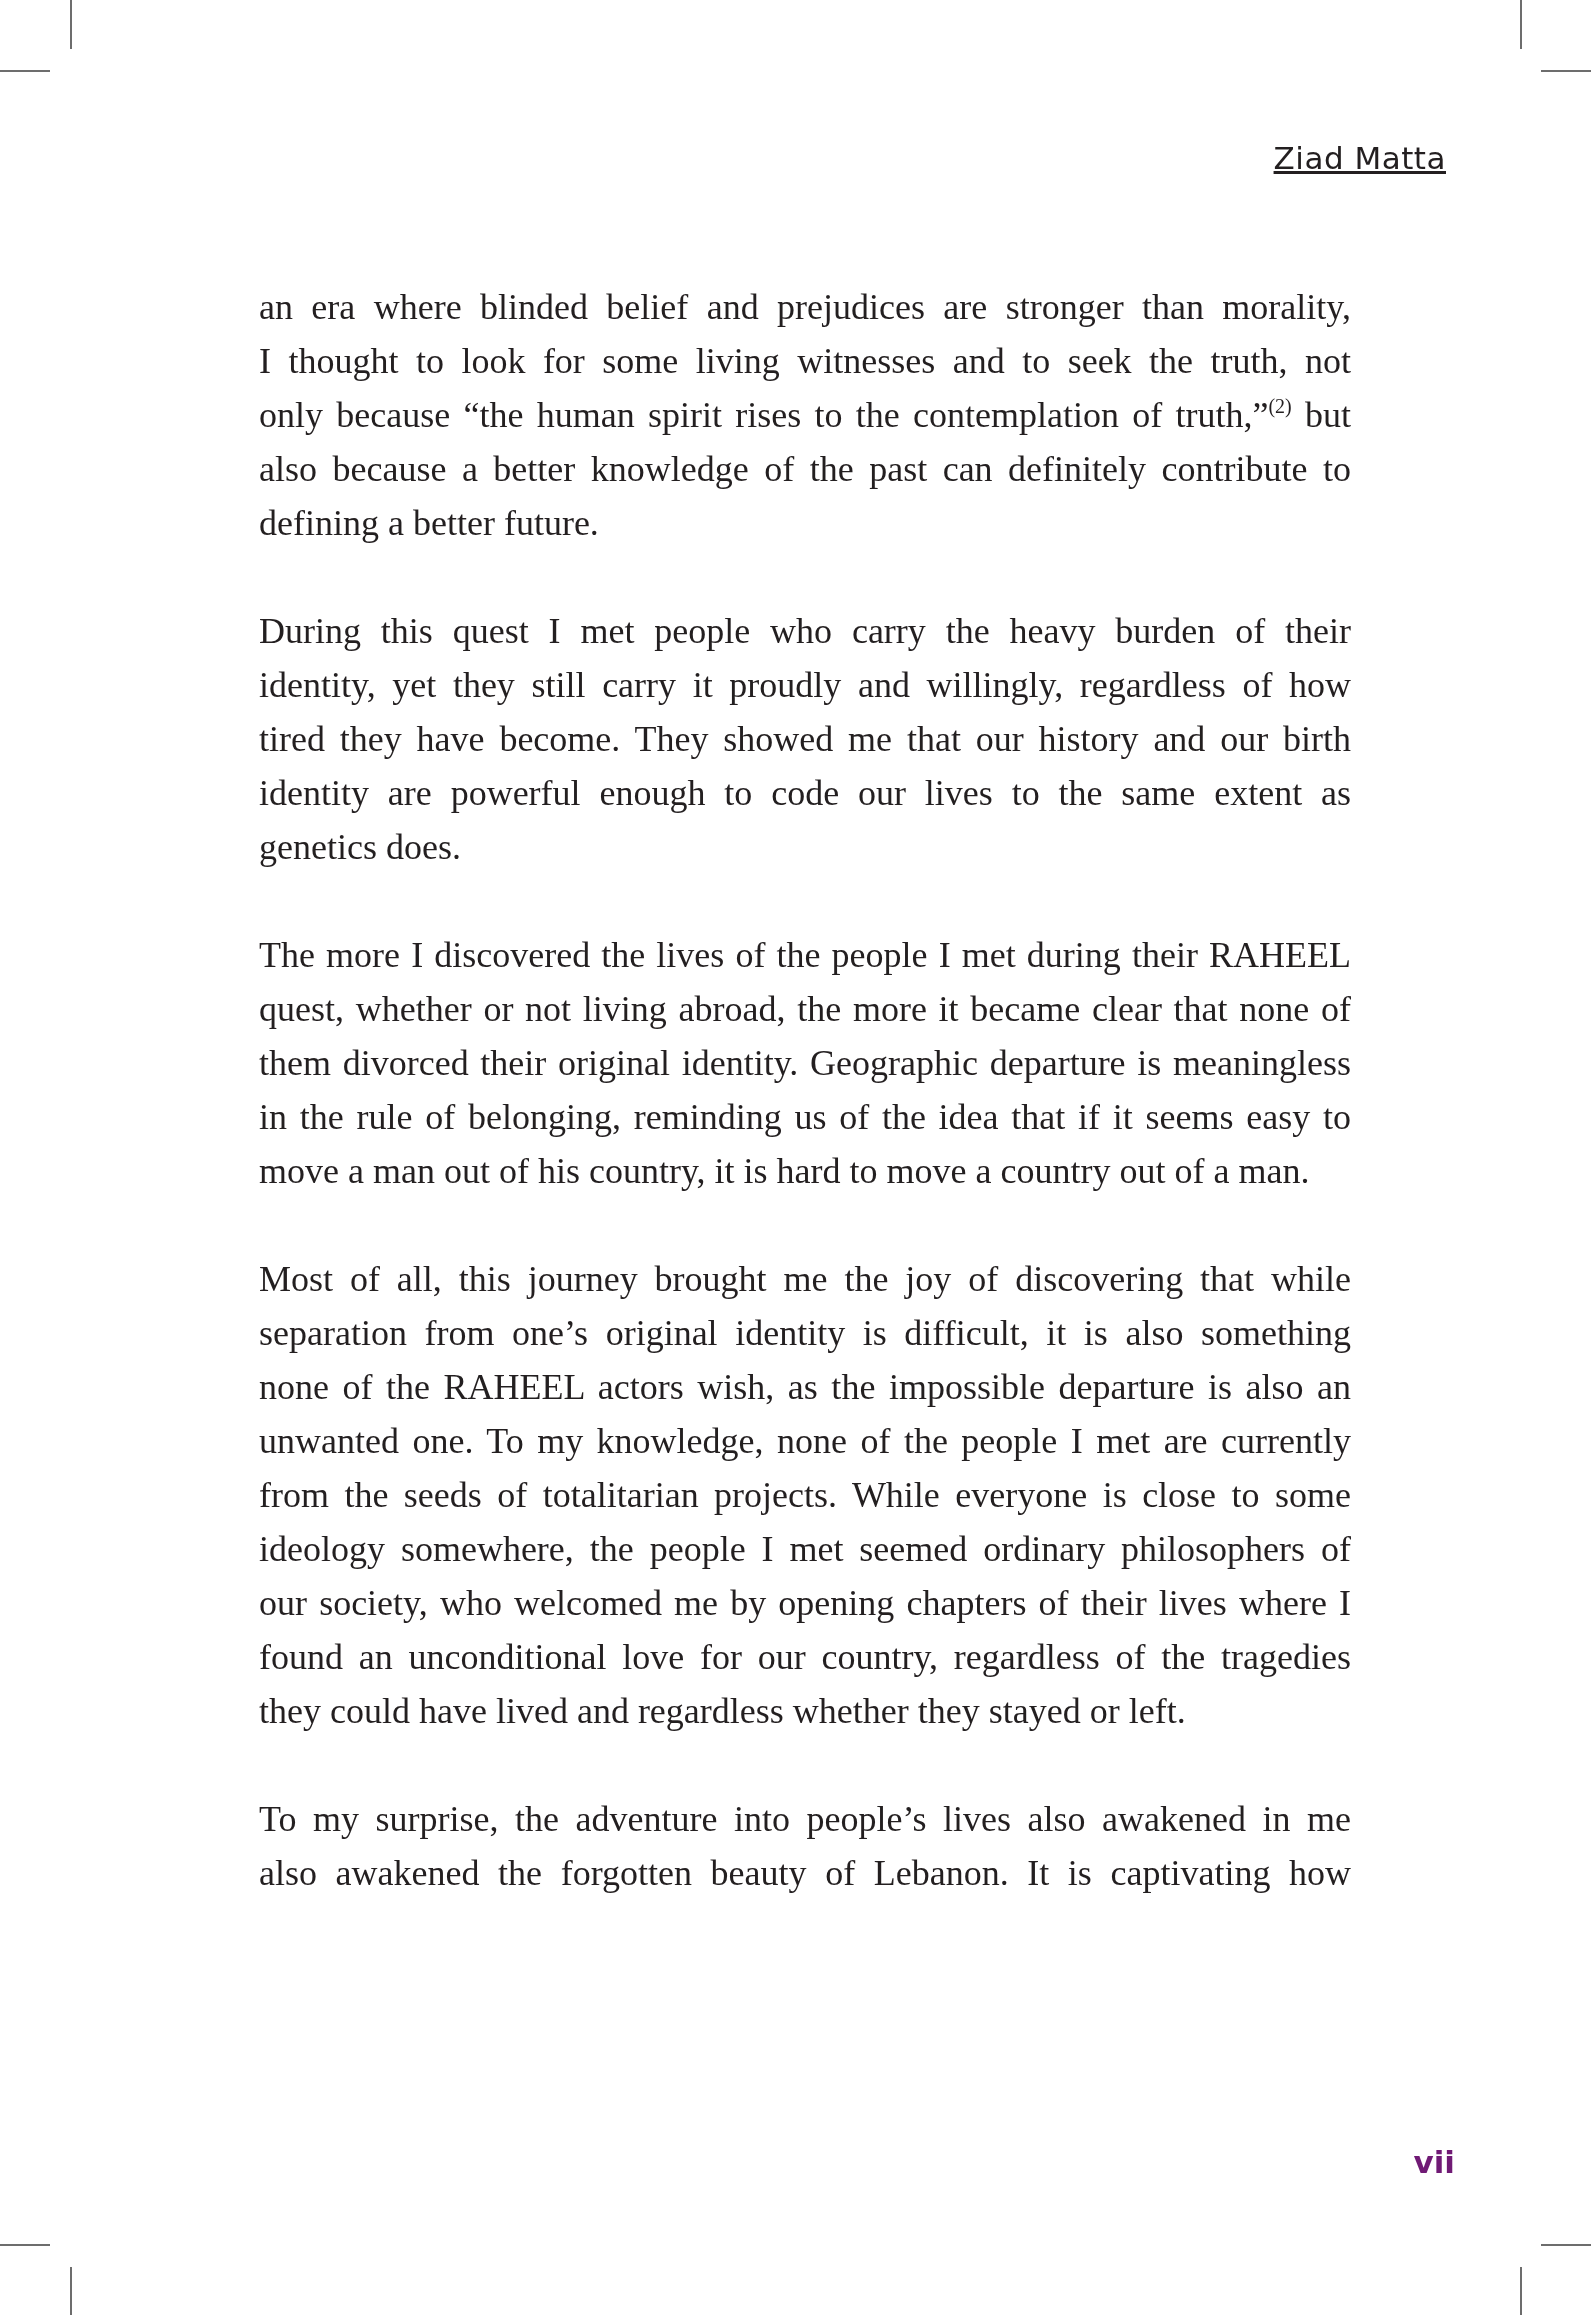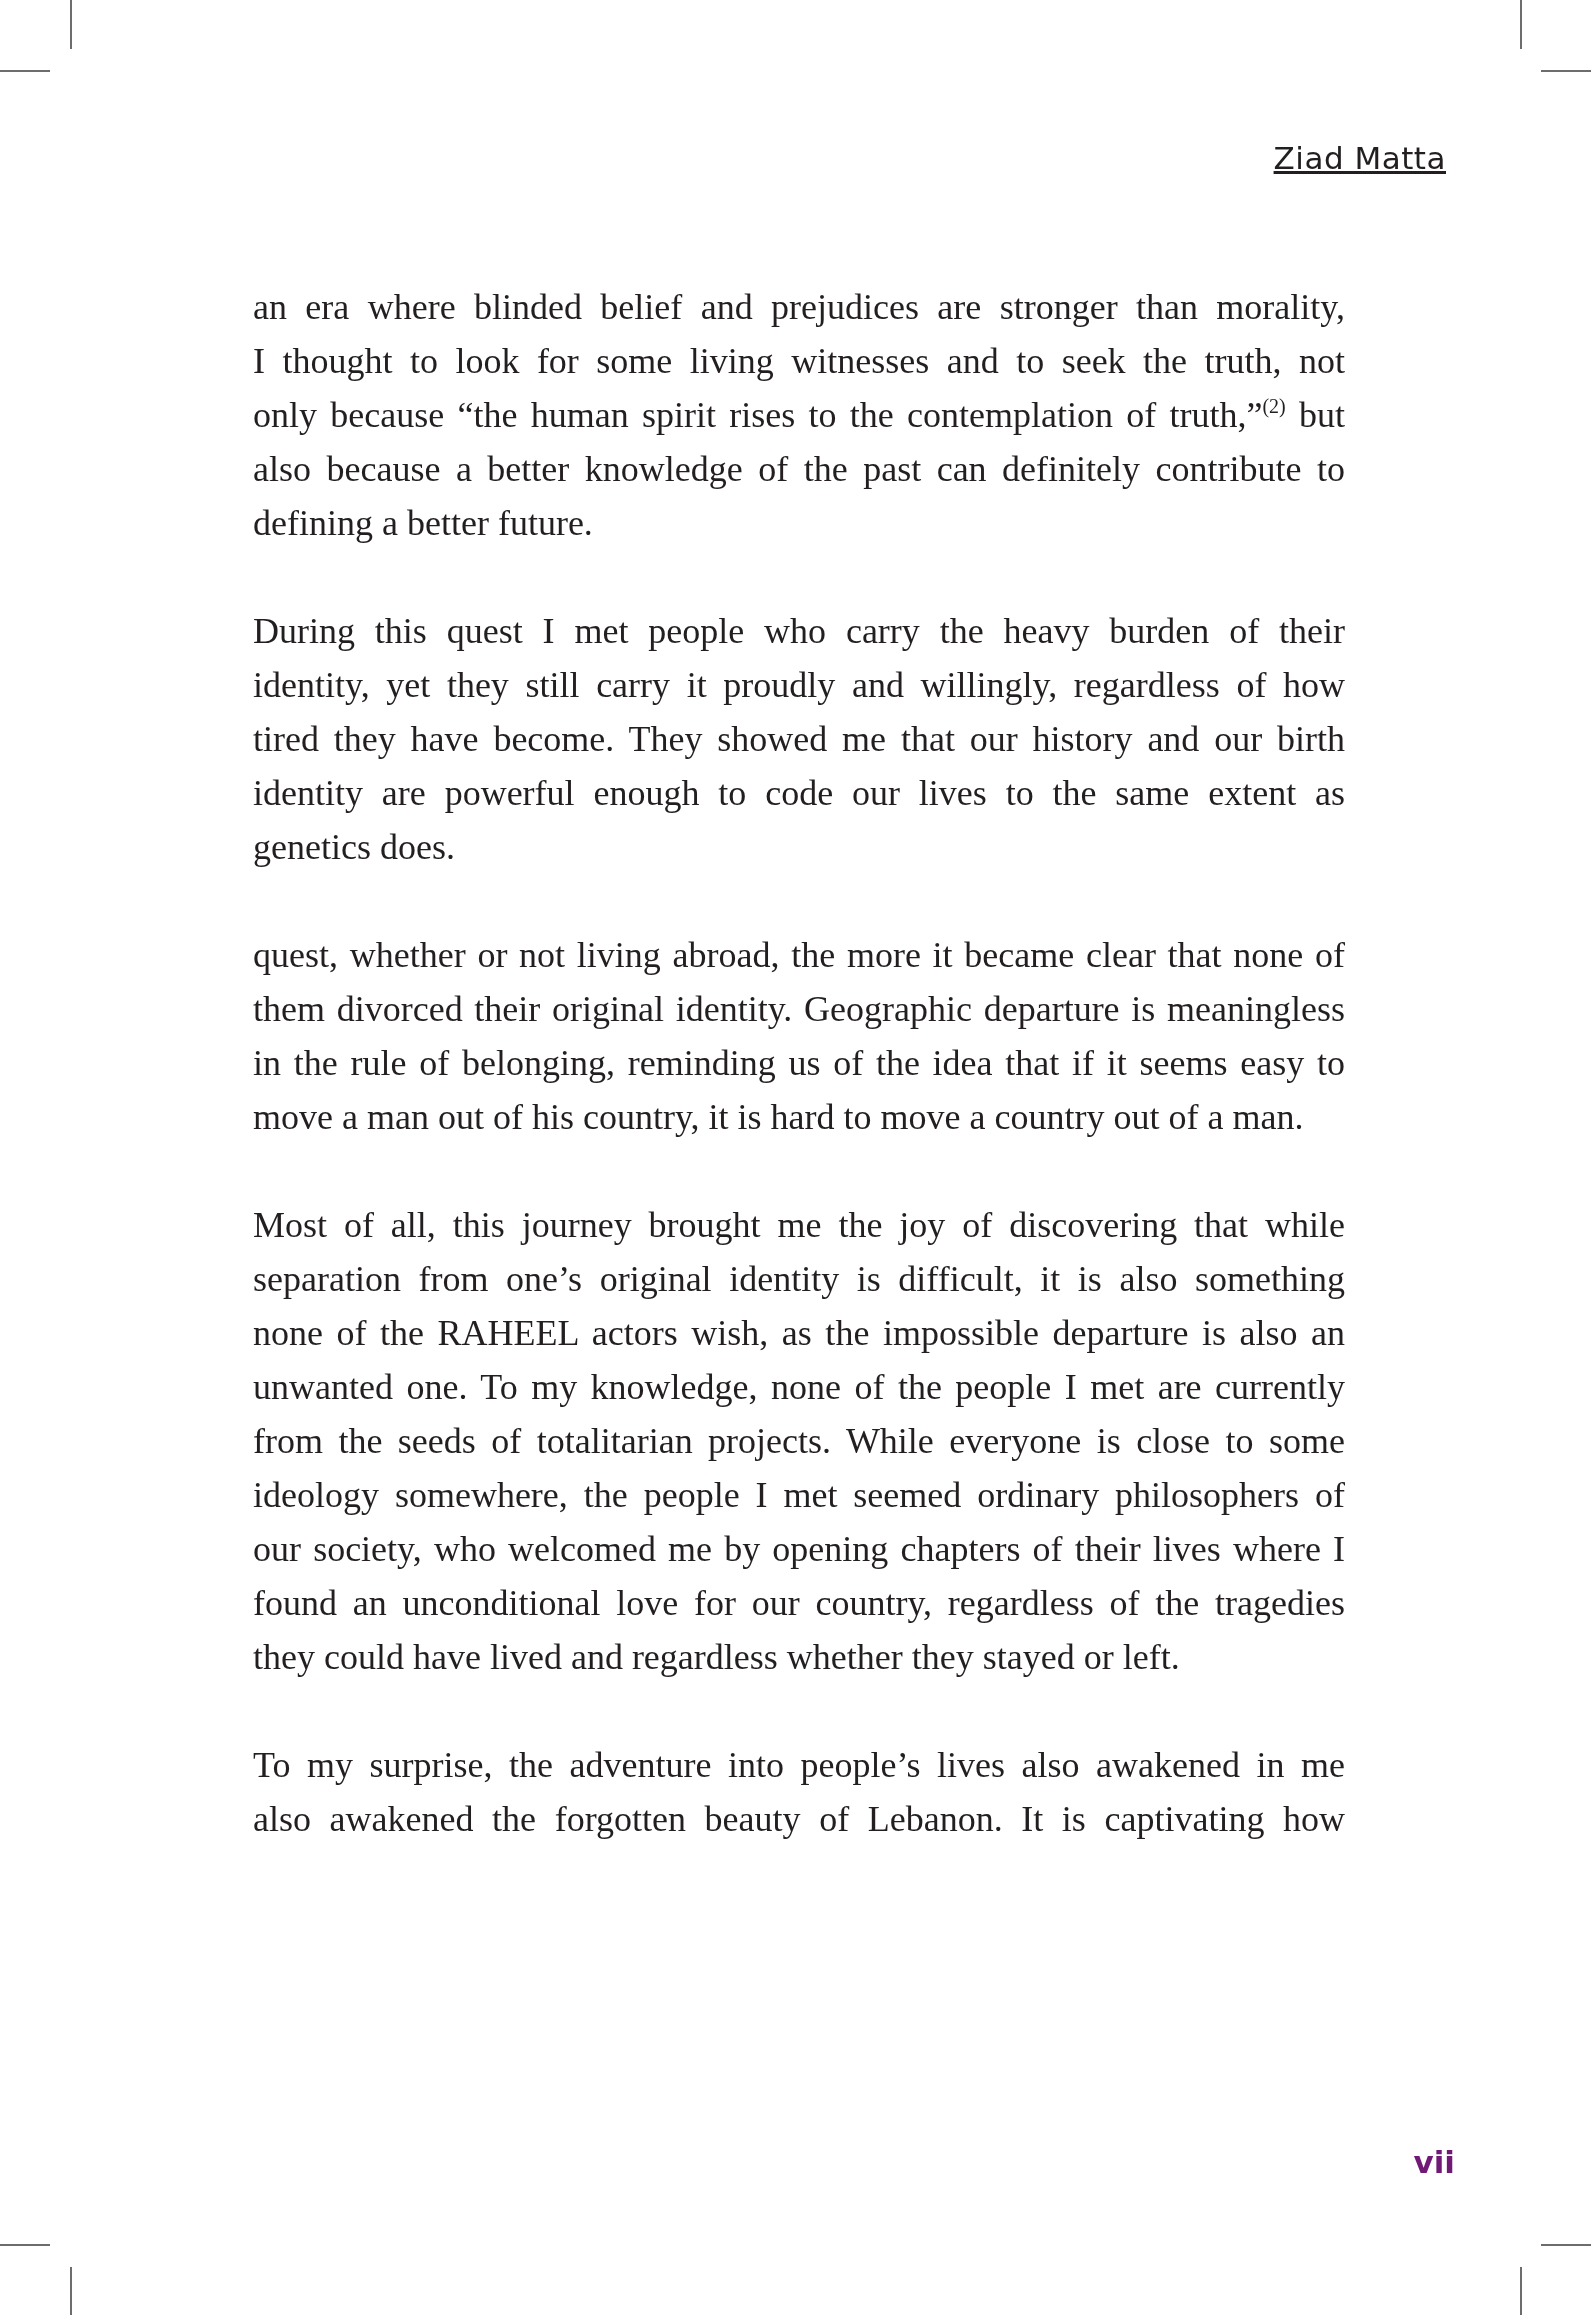--- a/index.html
+++ b/index.html
@@ -30,21 +30,21 @@
     font-weight: 500;
     letter-spacing: 0.5px;
     line-height: 40px;
     color: #231f20;
     white-space: nowrap;
     text-decoration: underline;
   }
 
   .text-block {
     position: absolute;
-    left: 253px;
+    left: 259px;
     top: 280px;
     width: 1092px;
     font-family: "Liberation Serif", "DejaVu Serif", serif;
     font-size: 36px;
     line-height: 54px;
     color: #231f20;
   }
   .para {
     margin: 0 0 54px 0;
   }
@@ -132,20 +132,23 @@
       </div>
       <div class="line">
         <span class="line-inner"><span>identity are powerful enough to code our lives to the same extent as</span></span>
       </div>
       <div class="line last">
         <span class="line-inner"><span>genetics does.</span></span>
       </div>
     </div>
     <div class="para">
       <div class="line">
+        <span class="line-inner"><span>The more I discovered the lives of the people I met during their RAHEEL</span></span>
+      </div>
+      <div class="line">
         <span class="line-inner"><span>quest, whether or not living abroad, the more it became clear that none of</span></span>
       </div>
       <div class="line">
         <span class="line-inner"><span>them divorced their original identity. Geographic departure is meaningless</span></span>
       </div>
       <div class="line">
         <span class="line-inner"><span>in the rule of belonging, reminding us of the idea that if it seems easy to</span></span>
       </div>
       <div class="line last">
         <span class="line-inner"><span>move a man out of his country, it is hard to move a country out of a man.</span></span>

